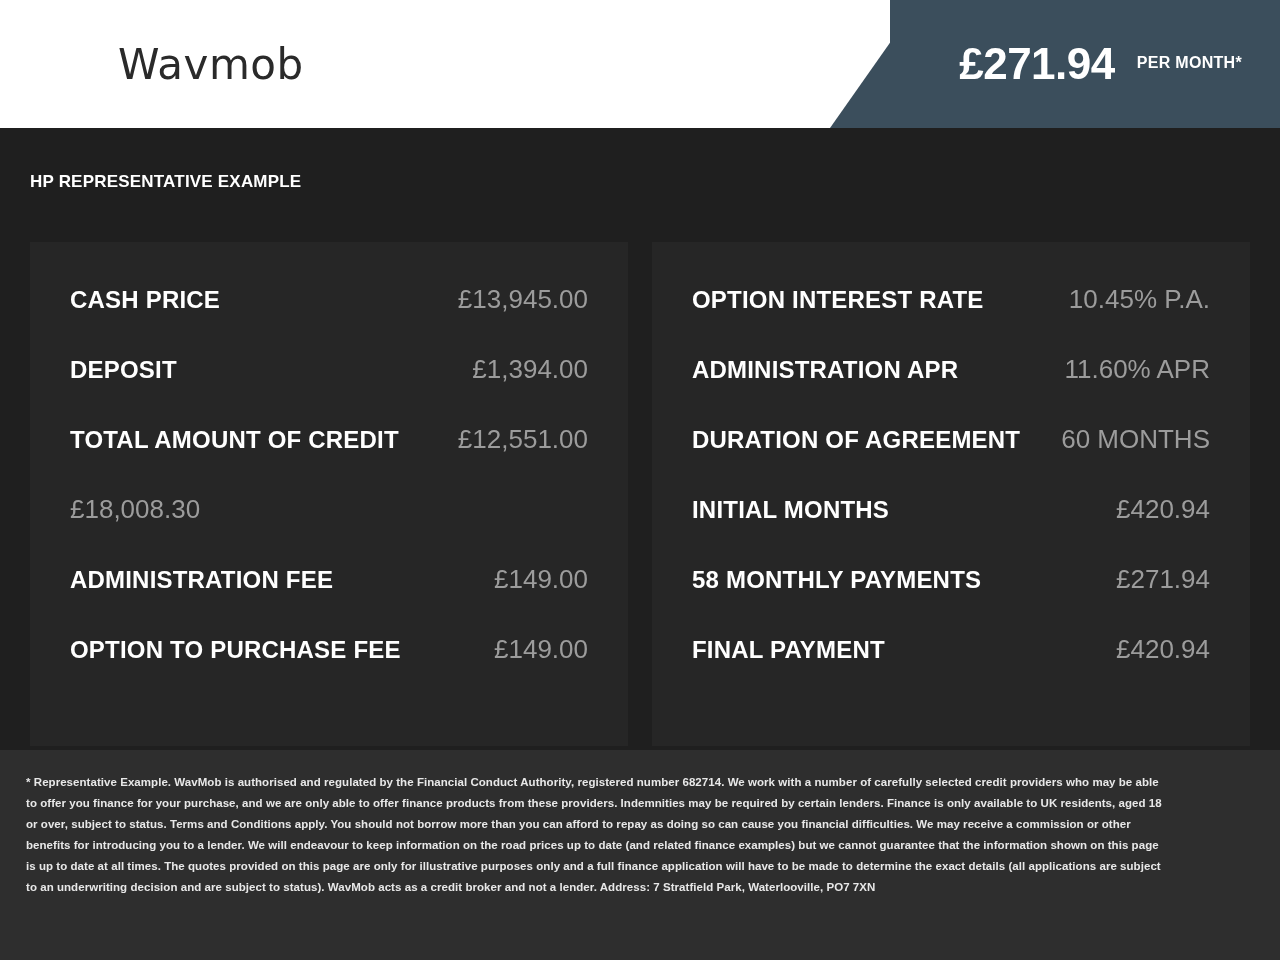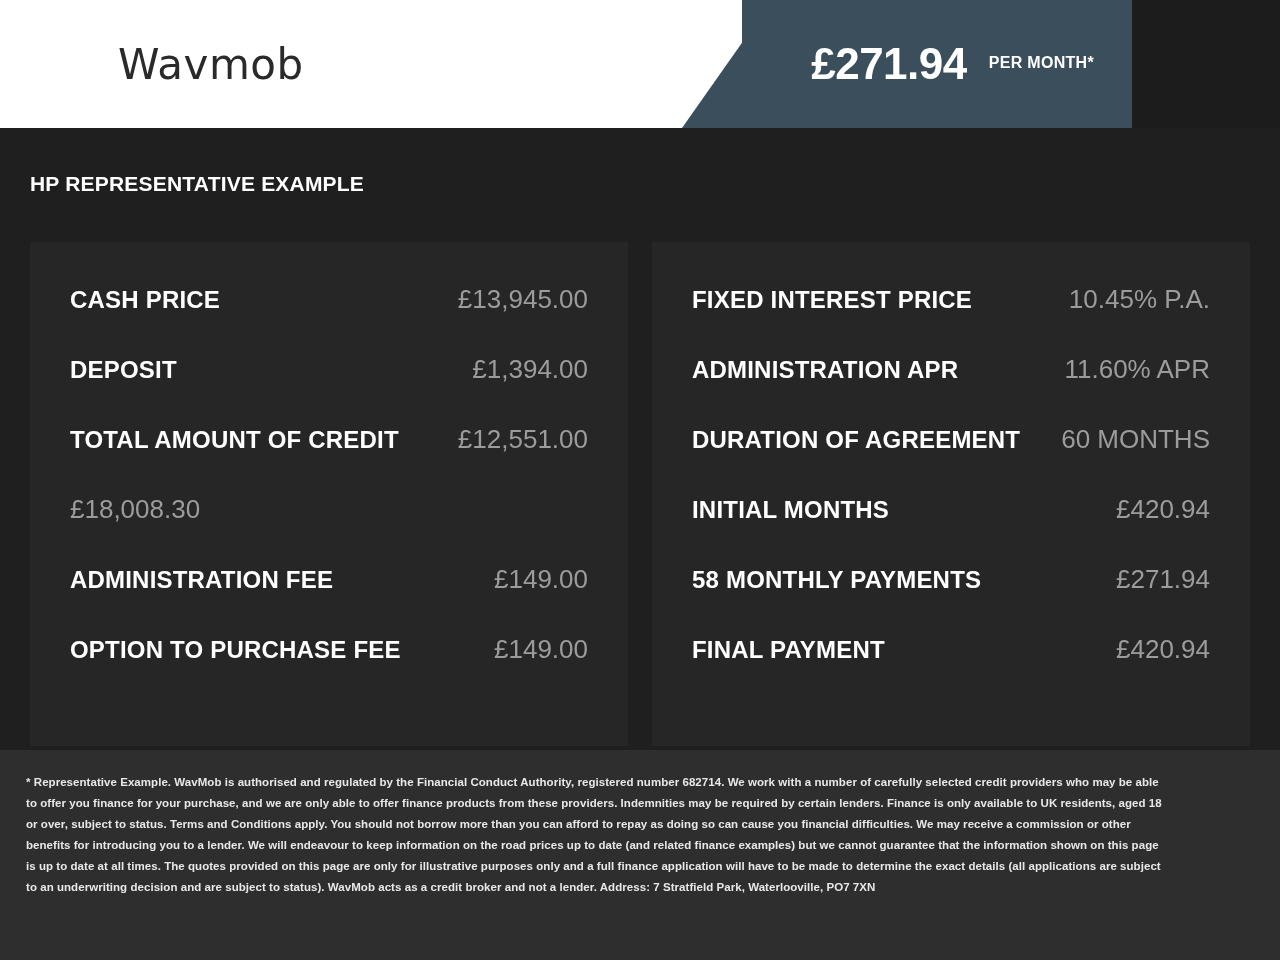--- a/index.html
+++ b/index.html
@@ -16,21 +16,21 @@
     position: relative;
     width: 1280px;
     height: 960px;
     background: #1c1c1c;
     overflow: hidden;
   }
 
   
   .header {
     position: relative;
-    width: 1132px;
+    width: 1280px;
     height: 128px;
     background: #ffffff;
     overflow: hidden;
   }
   .brand {
     position: absolute;
     left: 118px;
     top: 40px;
     font-size: 42px;
     letter-spacing: 0.5px;
@@ -85,21 +85,21 @@
     position: relative;
     width: 1280px;
     height: 622px;
     background: #1f1f1f;
     padding: 0;
   }
   .section-title {
     position: absolute;
     left: 30px;
     top: 44px;
-    font-size: 21px;
+    font-size: 17px;
     font-weight: bold;
     color: #ffffff;
     letter-spacing: 0.2px;
   }
 
   .cards {
     position: absolute;
     left: 30px;
     top: 114px;
     width: 1220px;
@@ -192,21 +192,21 @@
           <span class="row-value">£149.00</span>
         </div>
         <div class="row">
           <span class="row-label">OPTION TO PURCHASE FEE</span>
           <span class="row-value">£149.00</span>
         </div>
       </div>
 
       <div class="card">
         <div class="row">
-          <span class="row-label">FIXED INTEREST PRICE</span>
+          <span class="row-label">OPTION INTEREST RATE</span>
           <span class="row-value">10.45% P.A.</span>
         </div>
         <div class="row">
           <span class="row-label">ADMINISTRATION APR</span>
           <span class="row-value">11.60% APR</span>
         </div>
         <div class="row">
           <span class="row-label">DURATION OF AGREEMENT</span>
           <span class="row-value">60 MONTHS</span>
         </div>

